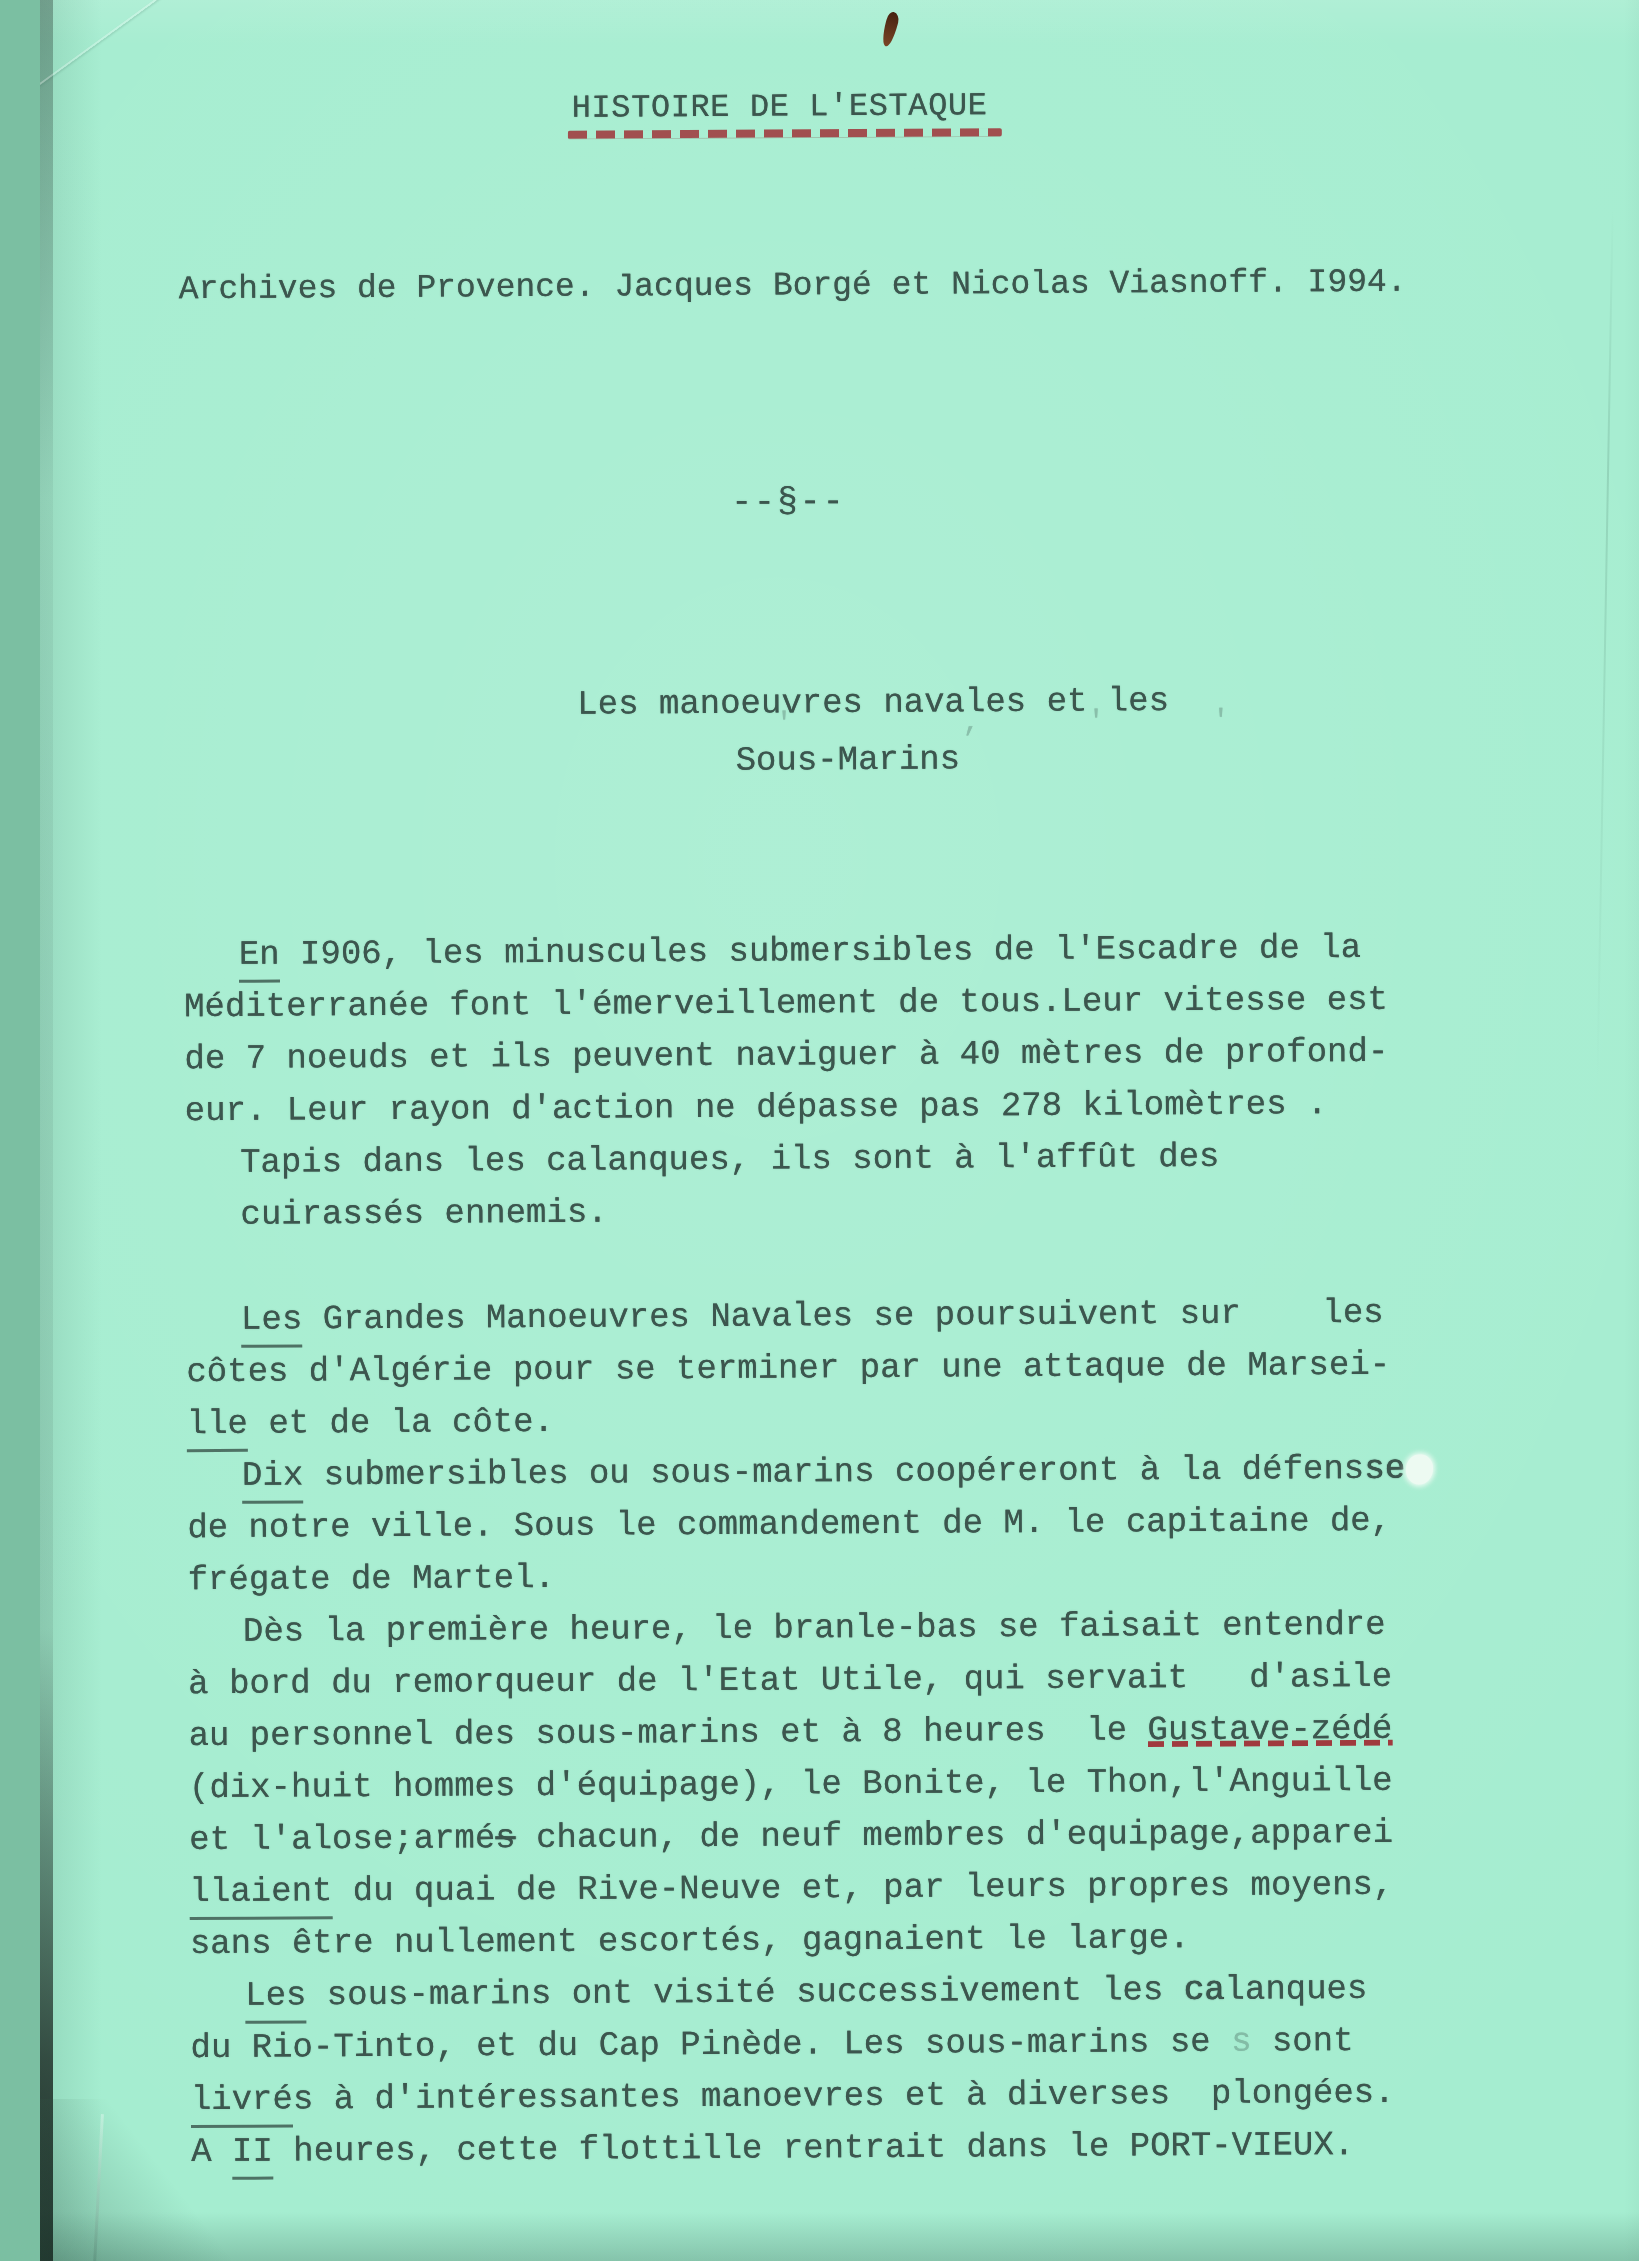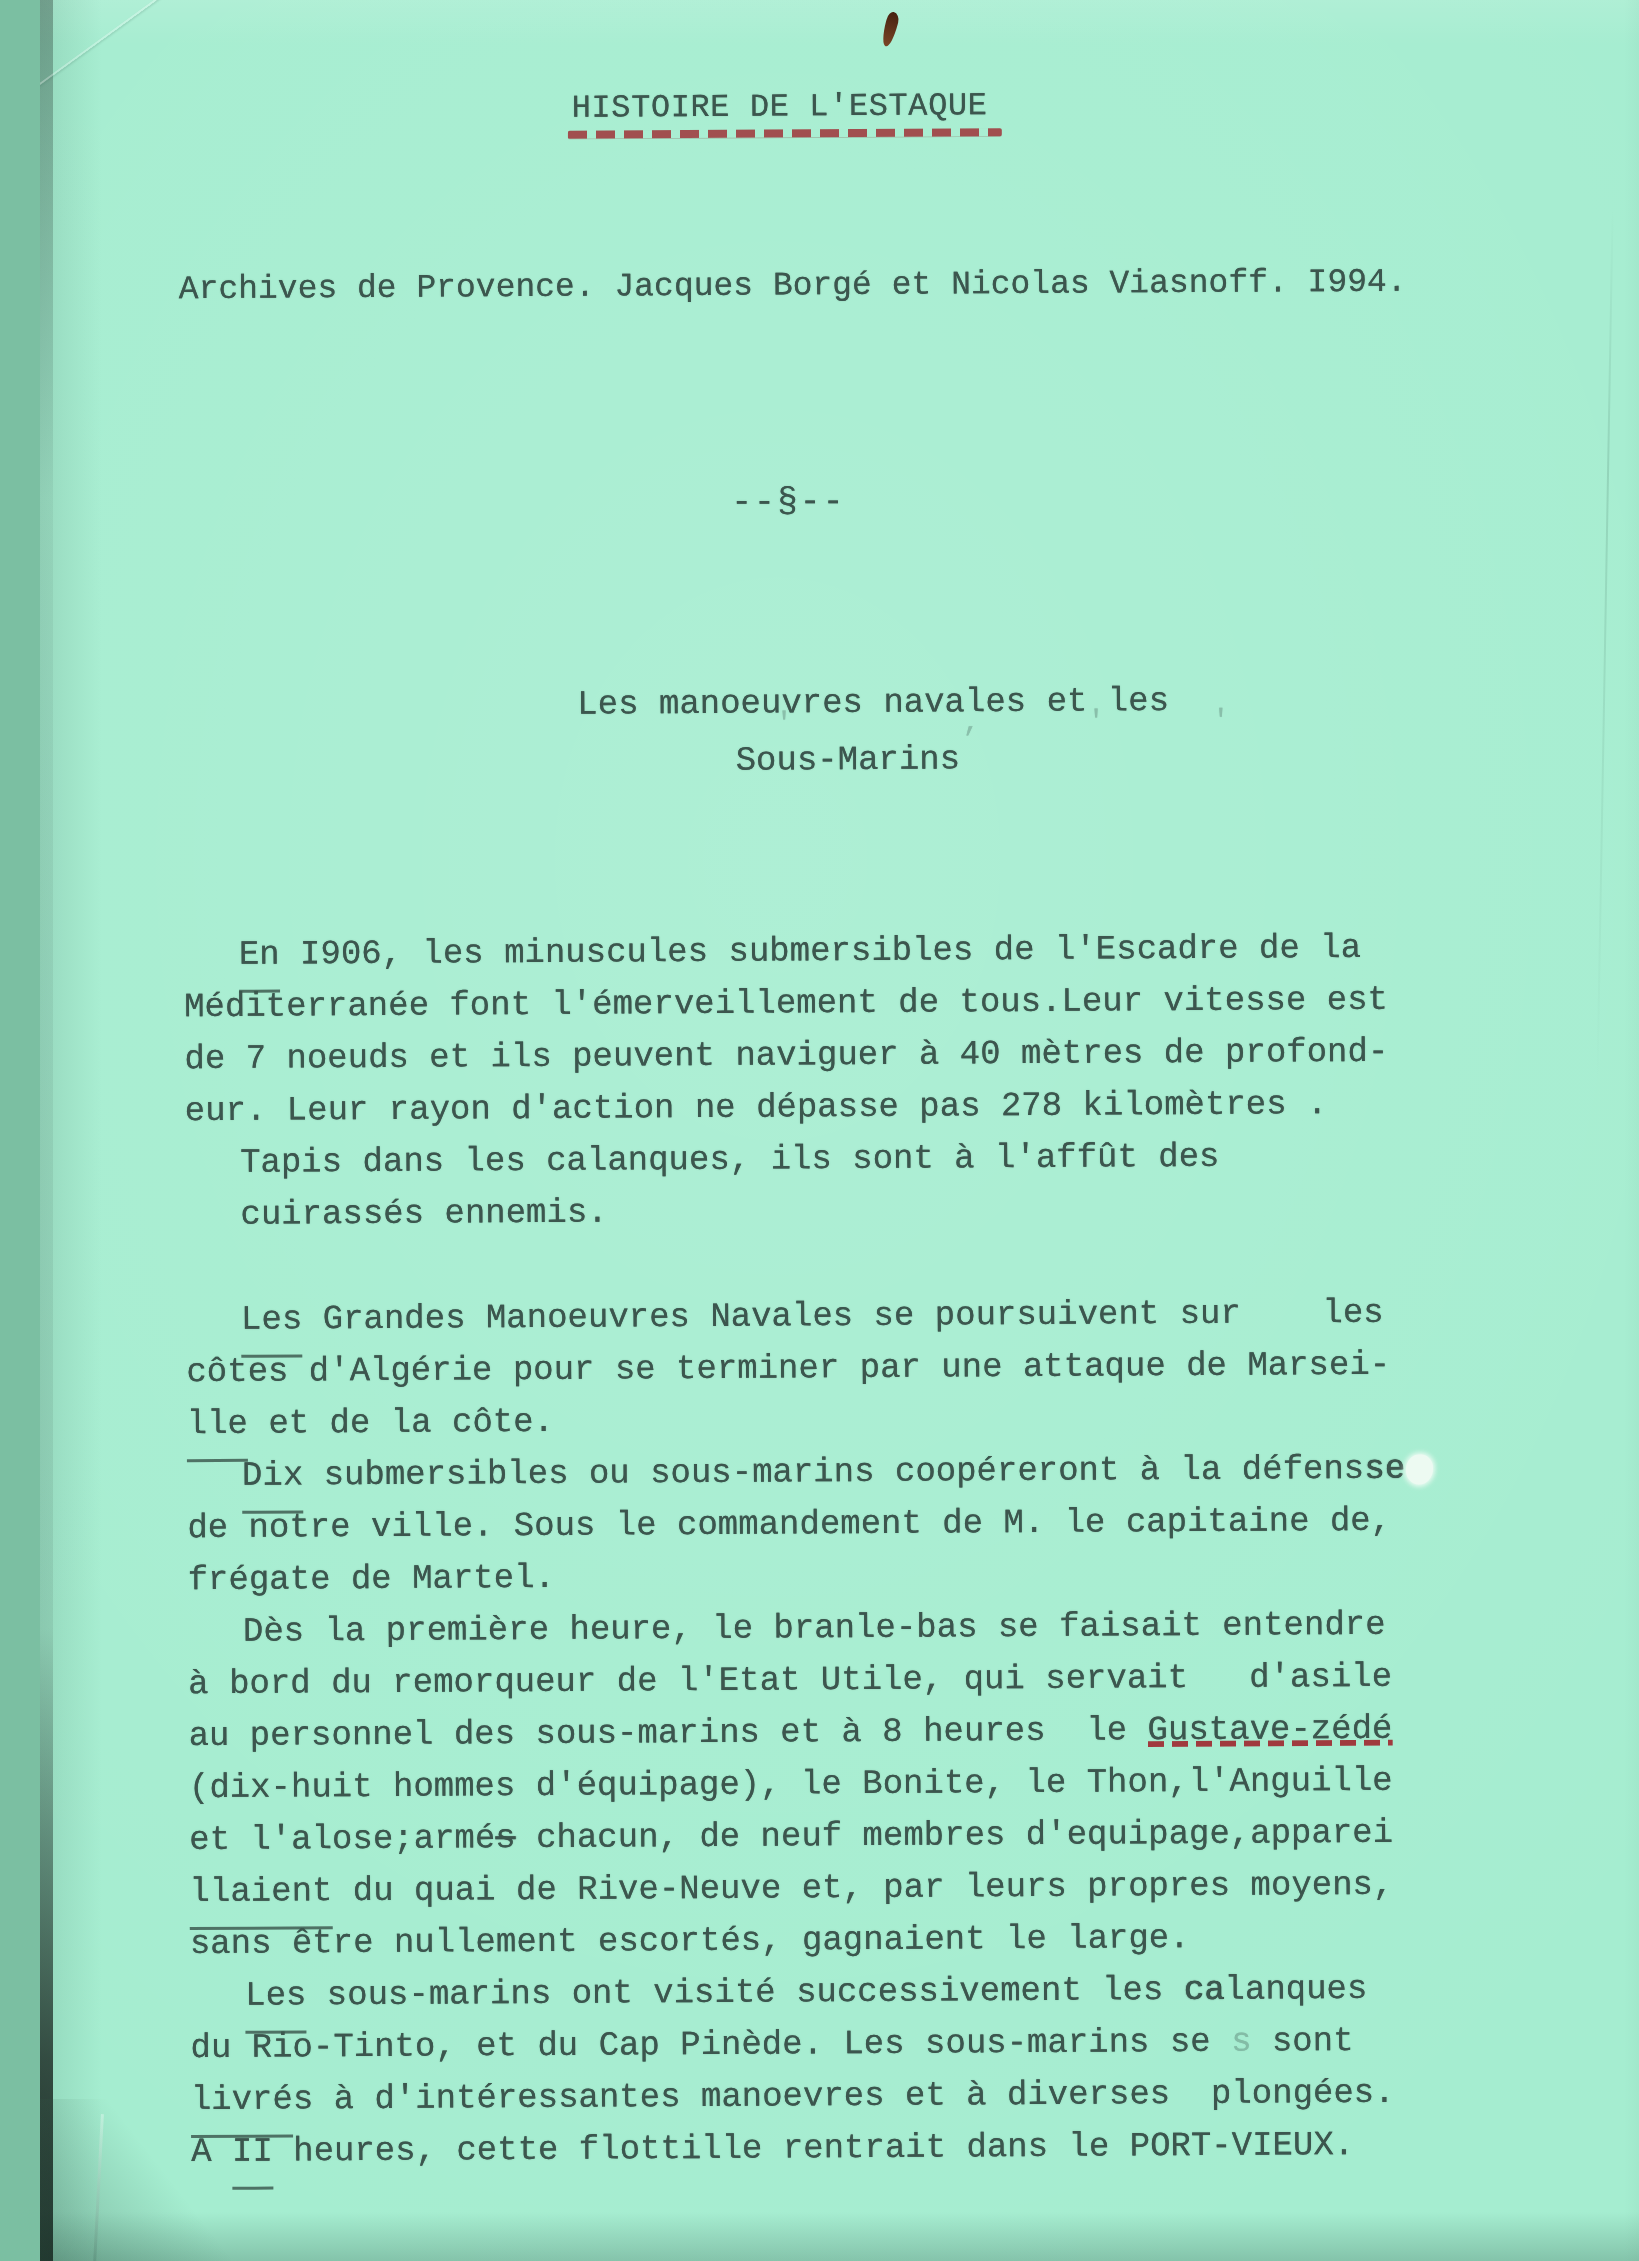--- a/index.html
+++ b/index.html
@@ -72,21 +72,21 @@
   }
   .body-text{
     position:absolute;left:138px;top:930px;width:1370px;
     font-size:34px;
   }
   .line{height:52px;line-height:52px;white-space:pre;}
   .line.indent{padding-left:55px;}
   .line.gap{margin-top:53px;}
   .seg-underline{
     border-bottom:3.2px solid rgba(54,79,71,.78);
-    padding-bottom:16px;
+    padding-bottom:6px;
   }
   .seg-red-underline{
     background:repeating-linear-gradient(90deg, var(--red) 0 16px, rgba(0,0,0,0) 16px 24px) 0 94% / 100% 5.8px no-repeat;
   }
   .seg-bold{
     font-weight:400;
     text-shadow:0 0 1.3px rgba(40,62,55,.95), 0.6px 0 0 rgba(40,62,55,.85);
   }
   .seg-strike{
     text-decoration:line-through;

